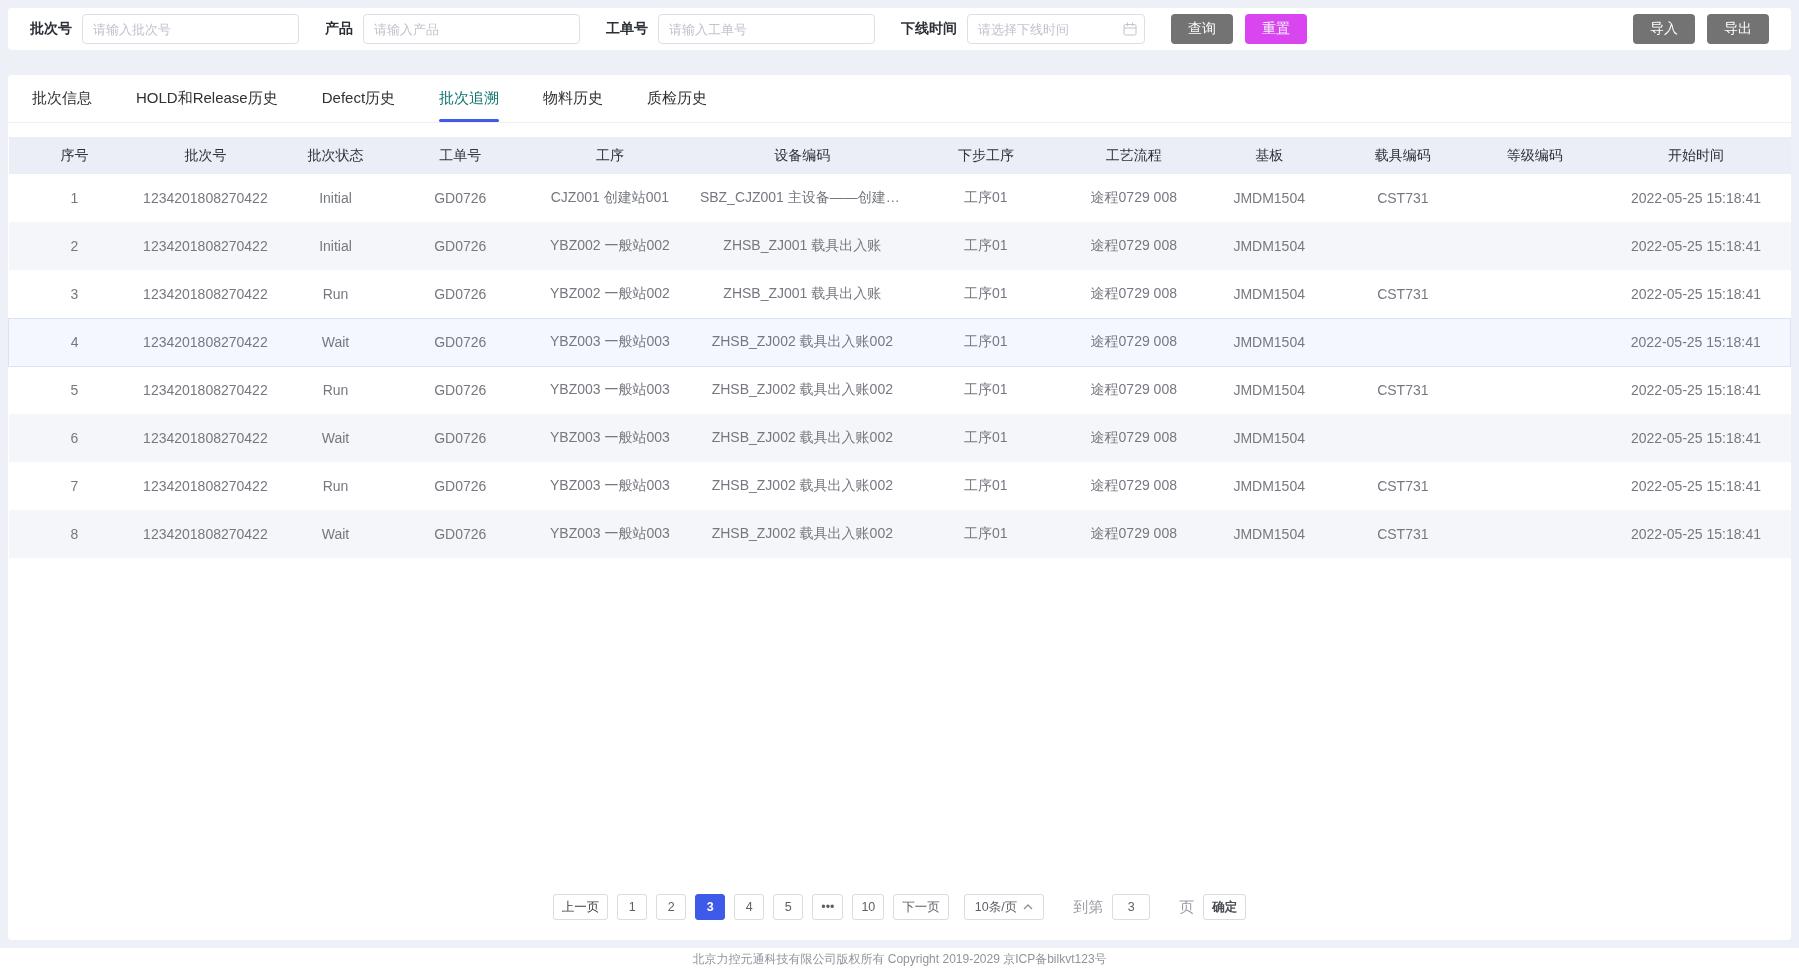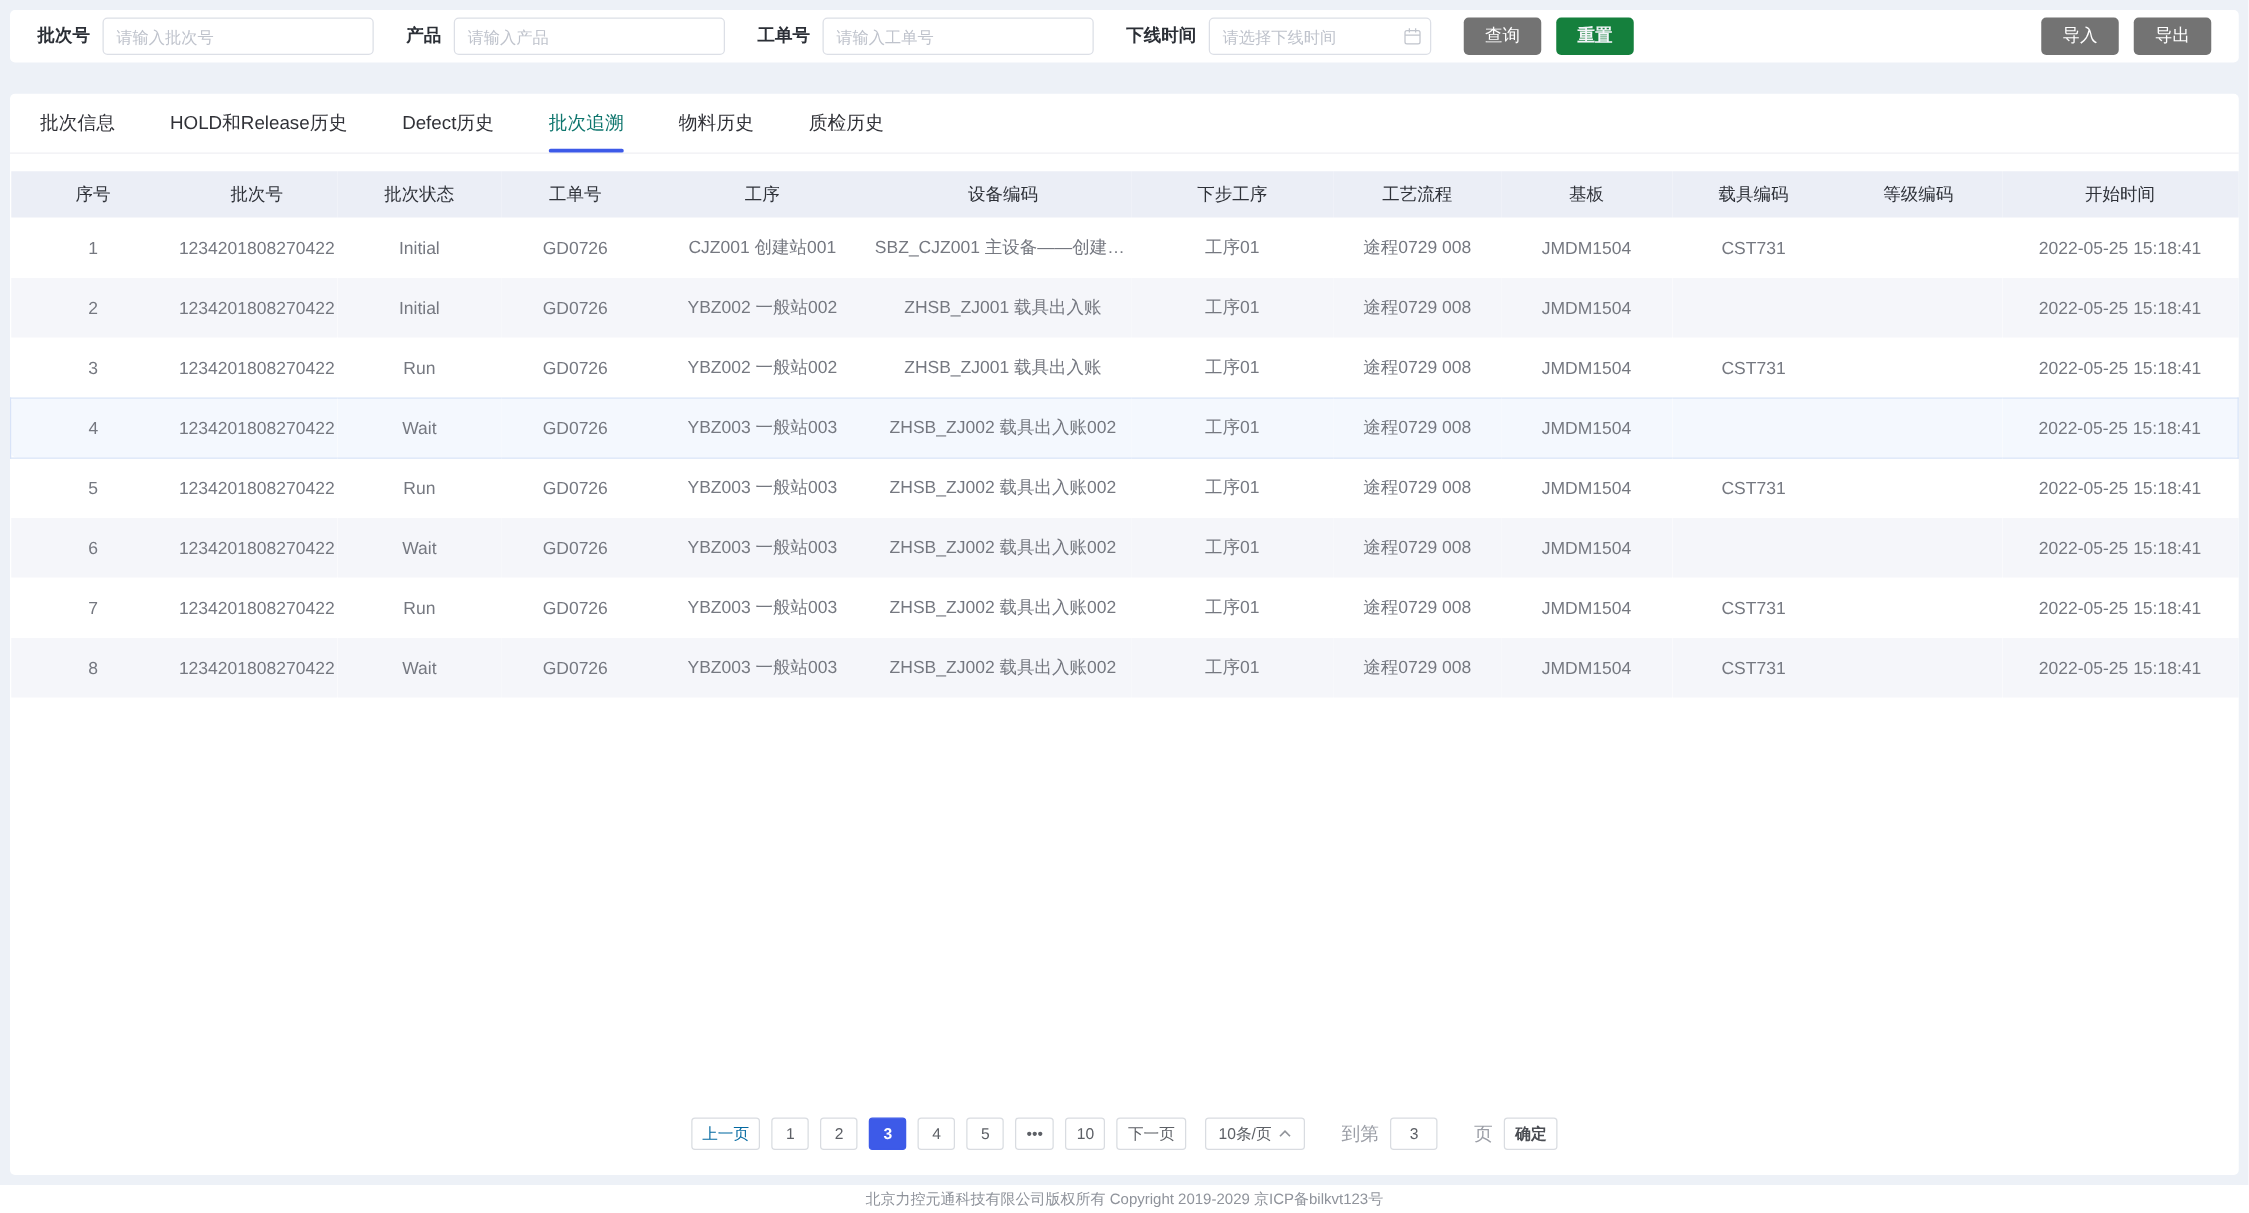--- a/index.html
+++ b/index.html
@@ -14,21 +14,21 @@
   .field-label { font-size:14px; color:#2b2f36; font-weight:700; margin-right:10px; white-space:nowrap; }
   .inp { position:relative; display:flex; align-items:center; }
   .inp input { height:30px; border:1px solid #DCDFE6; border-radius:4px; padding:0 10px;
     font-size:13px; color:#333; width:217px; outline:none; font-family:inherit; }
   .inp input::placeholder { color:#BFC3CC; }
   .inp.date input { width:178px; padding-right:44px; }
   .inp .cal { position:absolute; right:8px; top:8px; width:14px; height:14px; }
   .btn { height:30px; padding:0 17px; border:none; border-radius:4px; color:#fff;
     font-size:14px; cursor:pointer; font-family:inherit; }
   .btn.primary { background:#737373; }
-  .btn.disabled { background:#15803d; color:#F2F4F8;font-weight:bold; }
+  .btn.disabled { background:#d946ef; color:#F2F4F8; }
   .btn + .btn { margin-left:12px; }
   .spacer { margin-left:auto; }
 
   
   .main-panel { background:#fff; border-radius:4px; flex:1 1 auto; display:flex; flex-direction:column; }
   .tabs { display:flex; align-items:center; gap:44px; padding:0 24px; height:48px;
     border-bottom:1px solid #F0F0F4; flex:0 0 48px; }
   .tab { font-size:15px; color:#303137; cursor:pointer; position:relative; height:100%;
     display:flex; align-items:center; }
   .tab.active { color:#0f766e; font-weight:400; }
@@ -45,21 +45,21 @@
   tbody tr.selected td { background:#F4F8FE; border-top:1px solid #D8E3F8; border-bottom:1px solid #D8E3F8; }
   tbody tr.selected td:first-child { border-left:1px solid #D8E3F8; border-radius:4px 0 0 4px; }
   tbody tr.selected td:last-child { border-right:1px solid #D8E3F8; border-radius:0 4px 4px 0; }
 
   
   .pagination { margin-top:auto; margin-bottom:20px; align-self:center;
     display:flex; align-items:center; gap:9px; }
   .pg { min-width:30px; height:26px; border:1px solid #D9DCE1; border-radius:3px; background:#fff;
     color:#5d6066; font-size:12.5px; display:flex; align-items:center; justify-content:center;
     padding:0 8px; cursor:pointer; }
-  .pg.prev { color:#0369a1;font-family:Liberation Serif, serif; }
+  .pg.prev { color:#404040;font-family:Liberation Serif, serif; }
   .pg.active { background:#3D5AE8; border-color:#3D5AE8; color:#fff; font-weight:600; }
   .pg.size { margin-left:6px; gap:6px; padding:0 10px; }
   .pg.size svg { width:10px; height:6px; }
   .jump-label { font-size:15px; color:#9B9EA6; margin-left:20px; }
   .jump-input { width:38px; height:26px; border:1px solid #D9DCE1; border-radius:3px;
     text-align:center; font-size:12.5px; color:#5d6066; outline:none; font-family:inherit; }
   .pg.confirm { font-weight:600; color:#4a4d53; }
 
   
   .footer { height:22px; display:flex; align-items:center; justify-content:center;

